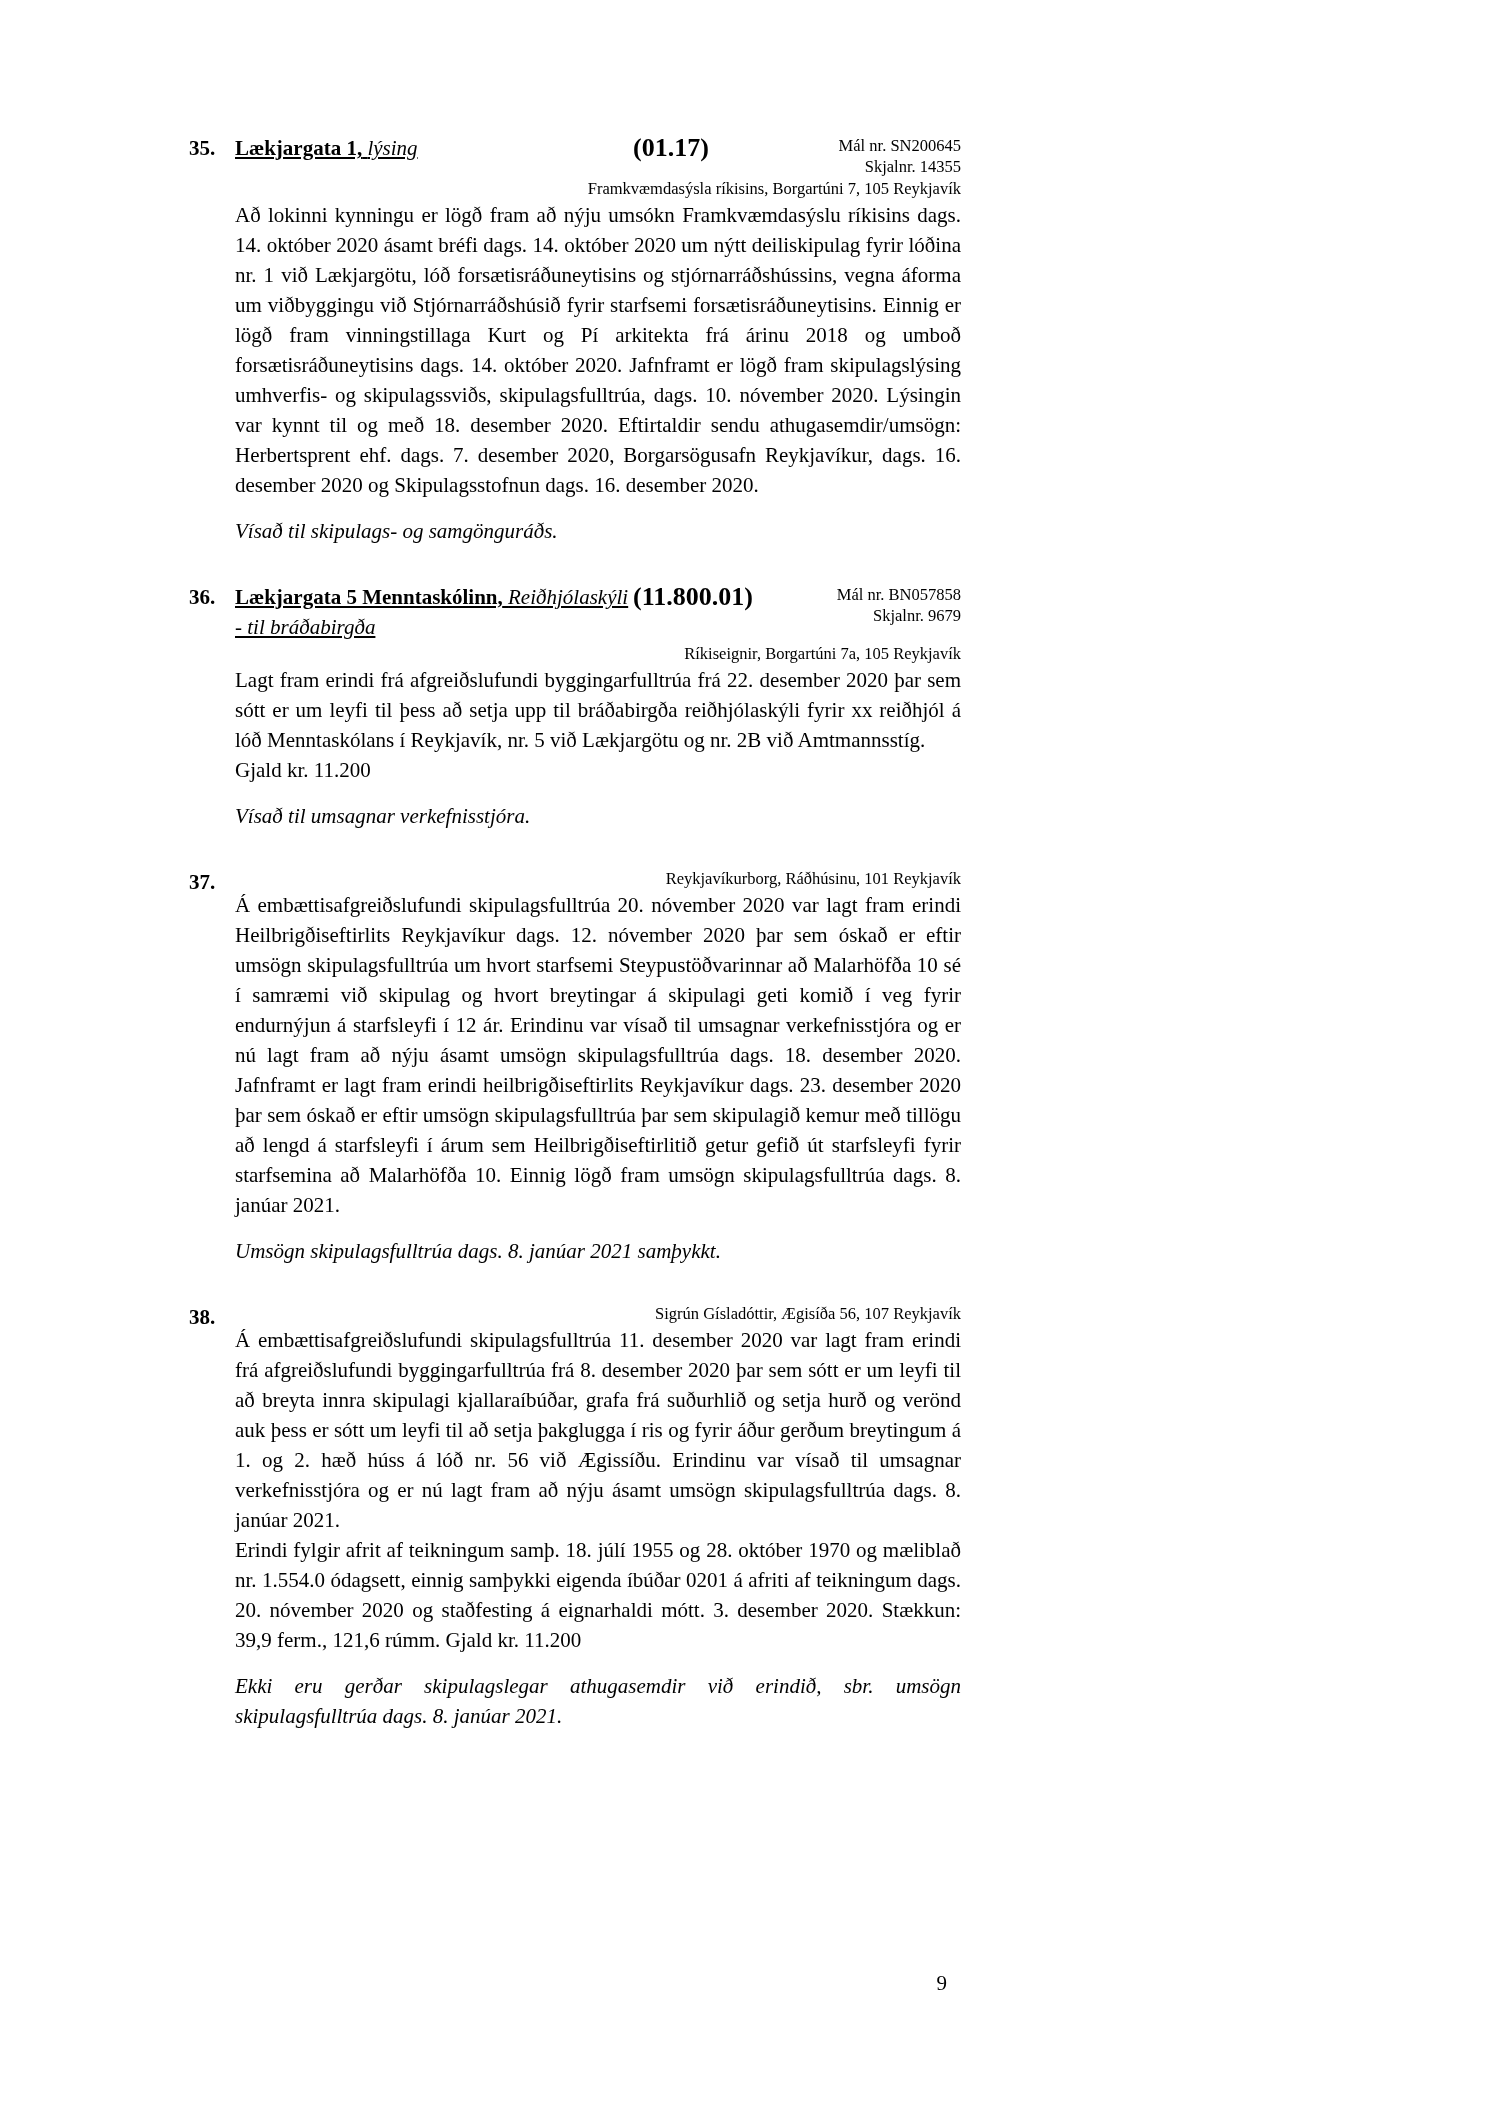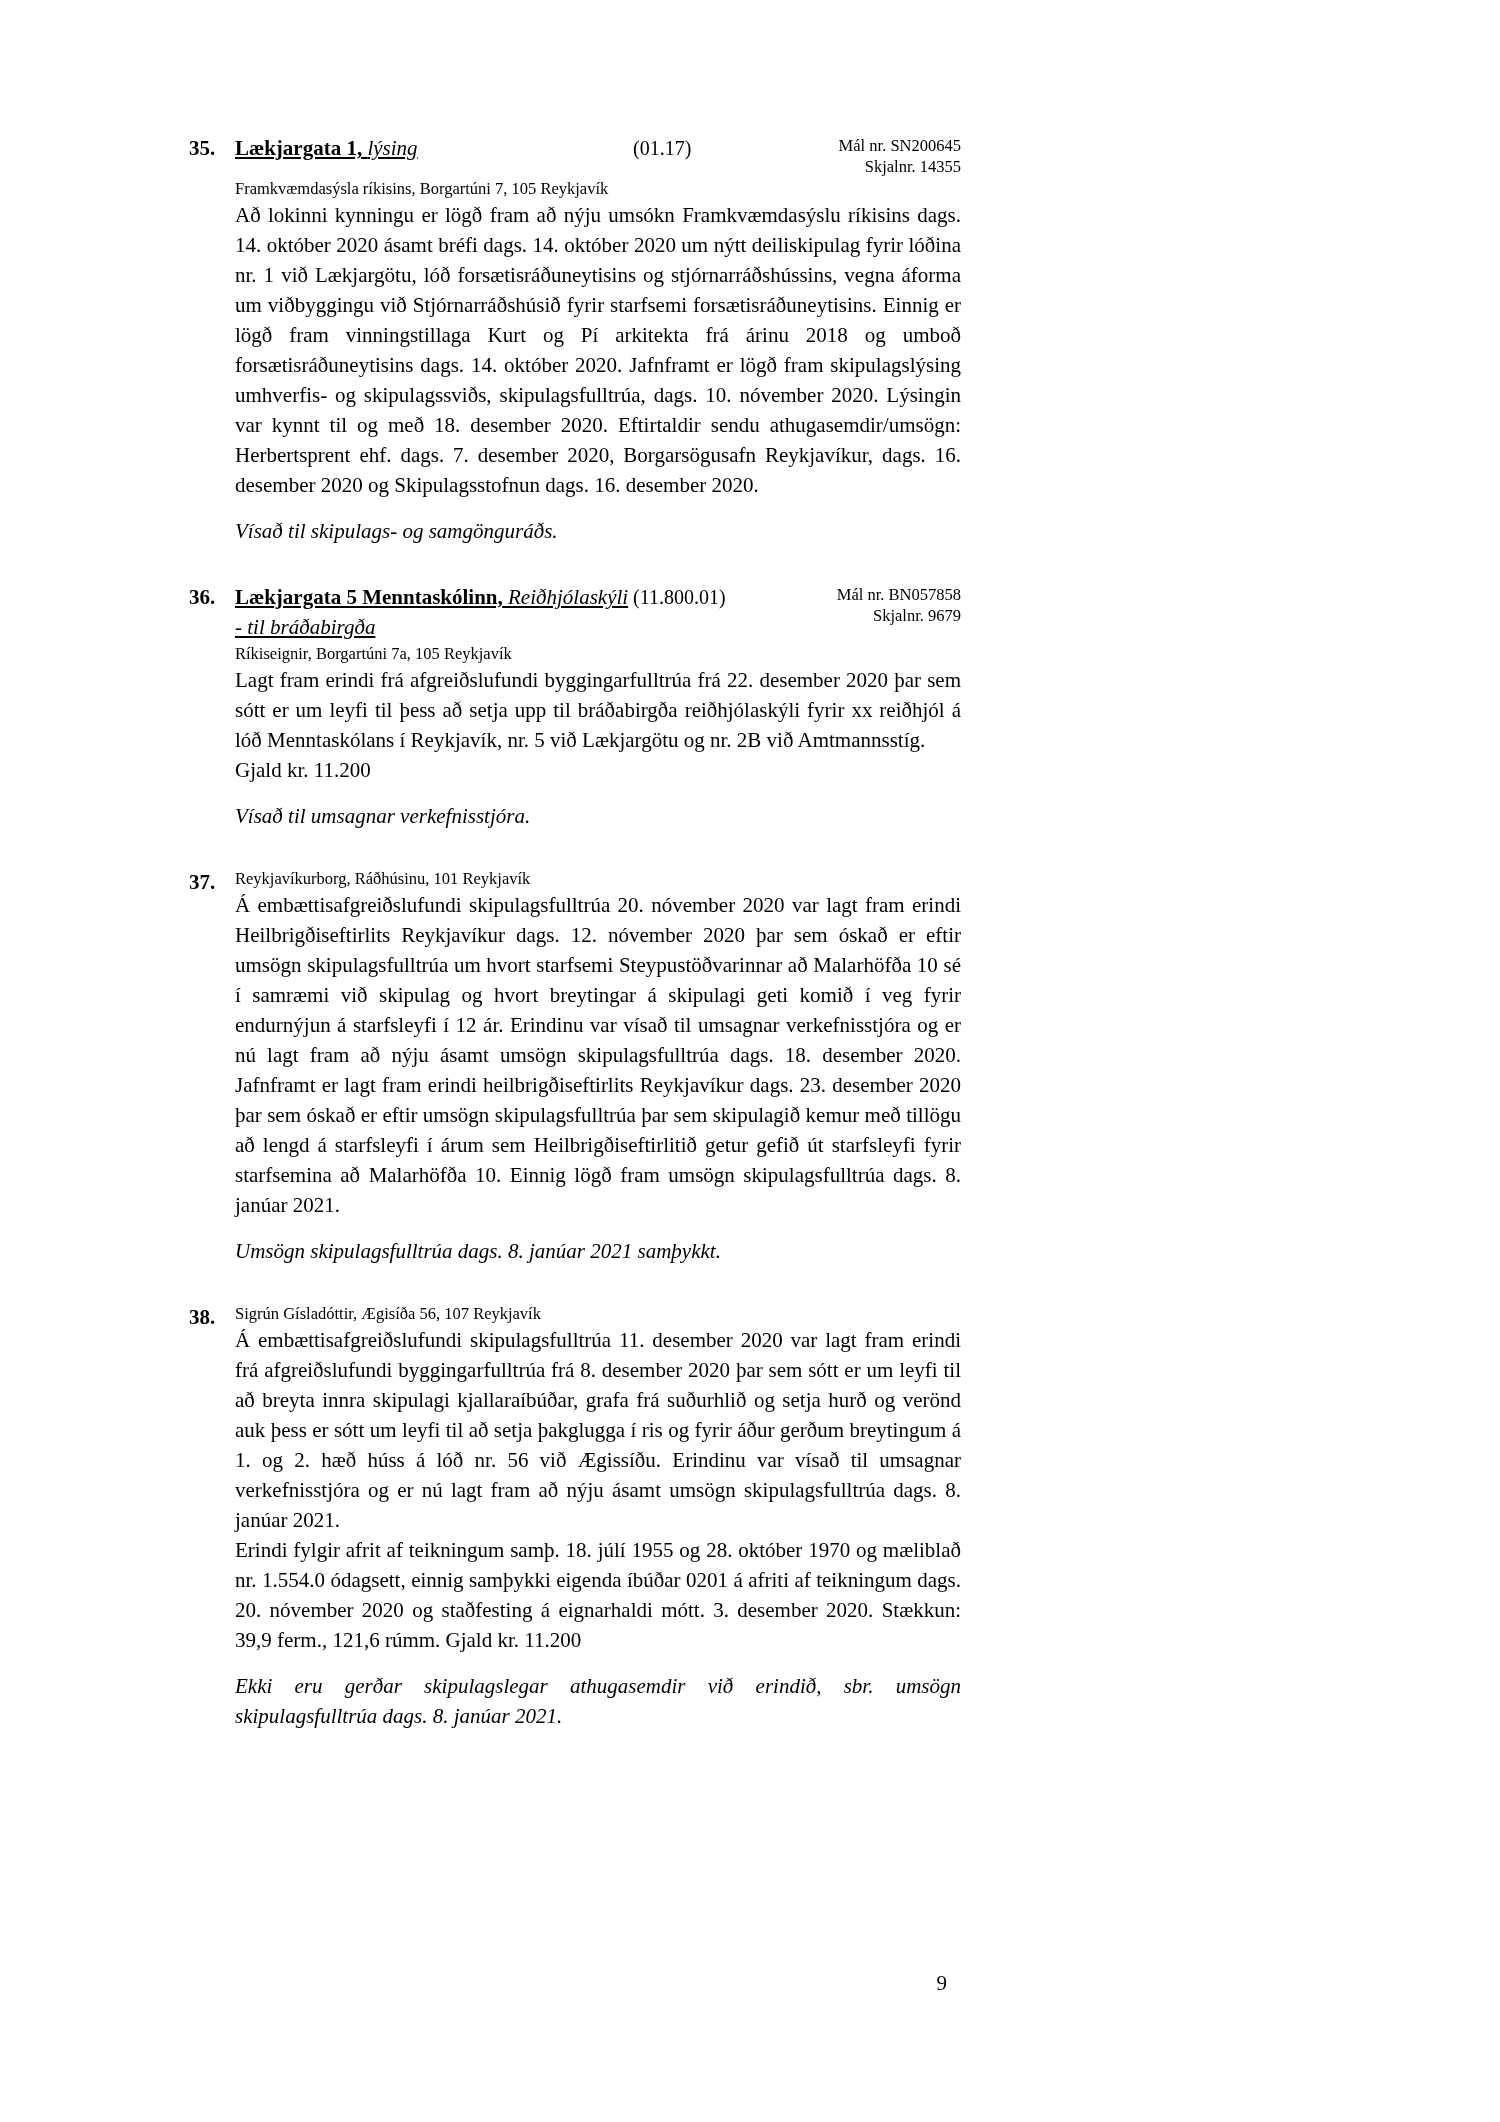--- a/index.html
+++ b/index.html
@@ -36,33 +36,35 @@
     align-items: start;
   }
   .item-title {
     font-size: 21px;
     line-height: 30px;
     text-decoration: underline;
   }
   .title-bold { font-weight: bold; }
   .title-italic { font-style: italic; }
   .item-code {
-    font-size: 20px;
+    font-size: 26px;
     line-height: 30px;
+    font-weight: bold;
   }
   .item-meta {
     text-align: right;
     font-size: 16.5px;
     line-height: 21px;
     padding-top: 2px;
   }
   .applicant {
     font-size: 16.5px;
     line-height: 22px;
     margin-top: 1px;
+    text-align: right;
   }
   .body-par {
     font-size: 21px;
     line-height: 30px;
     text-align: justify;
   }
   .conclusion {
     font-size: 21px;
     line-height: 30px;
     font-style: italic;

